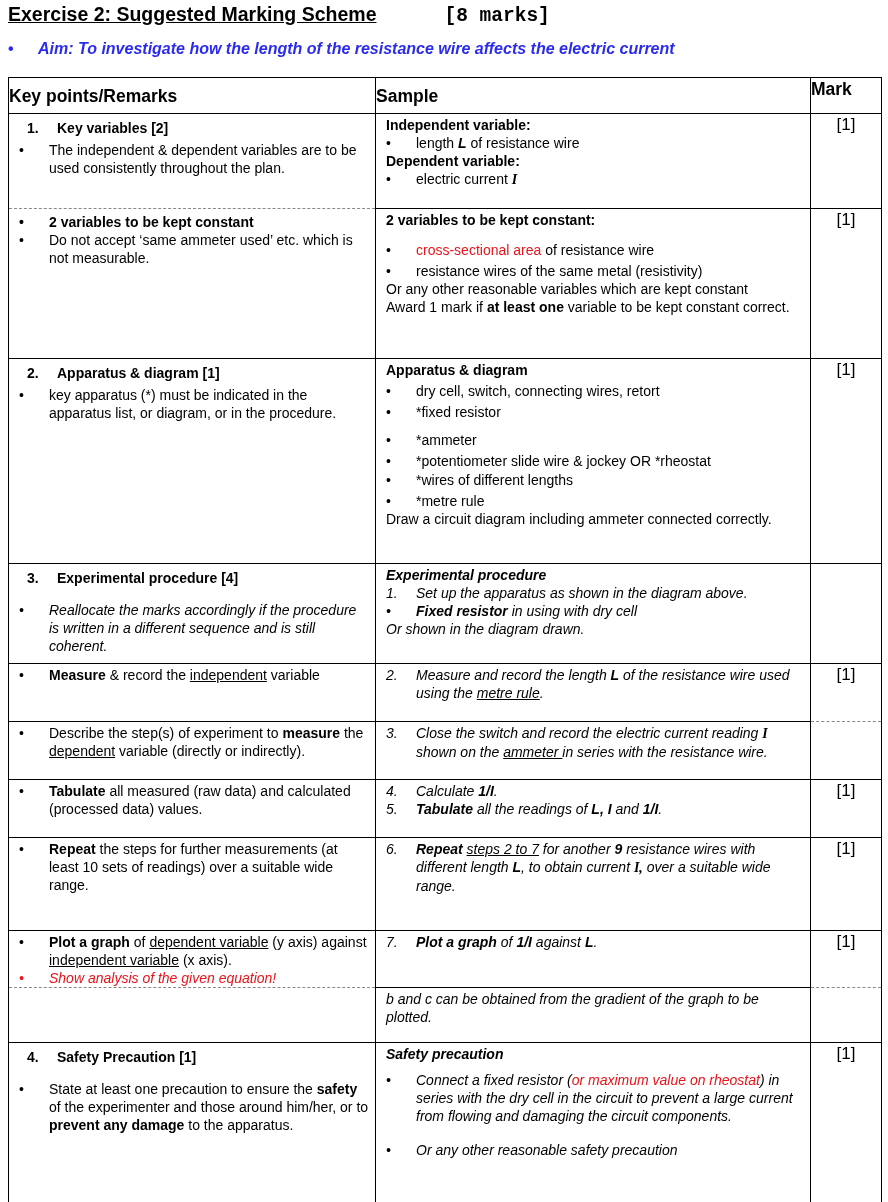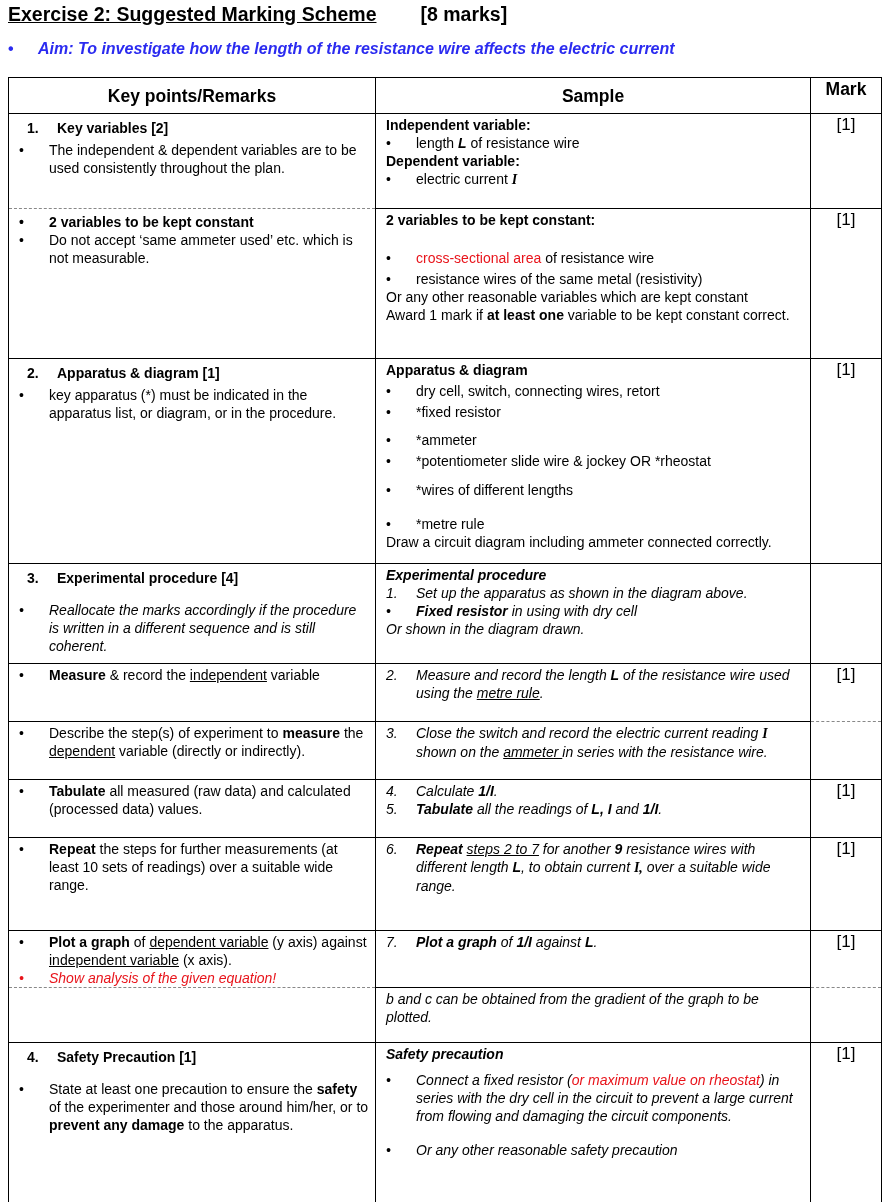--- a/index.html
+++ b/index.html
@@ -1,26 +1,26 @@
 <!DOCTYPE html>
 <html><head>
 <meta charset="utf-8">
 <style>
   html,body{margin:0;padding:0;background:#fff;}
   body{width:888px;height:1202px;position:relative;overflow:hidden;font-family:"Liberation Sans",sans-serif;color:#000;}
   .title{position:absolute;left:8px;top:3px;font-size:19.5px;font-weight:bold;}
   .title .t{text-decoration:underline;}
-  .title .m{margin-left:44px;}
+  .title .m{margin-left:68px;font-family:Liberation Mono, monospace;}
   .aim{position:absolute;left:8px;top:40px;font-size:16px;font-weight:bold;font-style:italic;color:#2b2bf0;}
   .aim .b{display:inline-block;width:30px;font-style:normal;}
   table{position:absolute;left:8px;top:77px;border-collapse:collapse;table-layout:fixed;width:873px;}
   td{border:1px solid #000;vertical-align:top;font-size:14px;line-height:18px;padding:2px 6px 0 10px;}
   td.c2{padding-left:10px;}
   td.c3{text-align:center;font-size:17px;padding:2px 0 0 0;}
-  .hdr td{font-size:17.5px;font-weight:bold;text-align:center;height:33px;vertical-align:middle;padding:0;}
+  .hdr td{font-size:17.5px;font-weight:bold;text-align:left;height:33px;vertical-align:middle;padding:0;}
   .hdr td.c3{vertical-align:top;padding-top:2px;}
   .sec{font-size:14px;font-weight:bold;line-height:22px;margin:1px 0 2px 8px;}
   .sec .n{display:inline-block;width:30px;}
   .bl{position:relative;padding-left:30px;}
   .bl::before{content:"•";position:absolute;left:0;top:0;}
   .nl{position:relative;padding-left:30px;}
   .nl .num{position:absolute;left:0;top:0;}
   .red{color:#e8141b;}
   .it{font-style:italic;}
   .u{text-decoration:underline;}
@@ -61,41 +61,41 @@
   </tr>
 
   <tr style="height:150px">
     <td style="border-top:1px dashed #888">
       <div class="gap" style="height:2px"></div>
       <div class="bl" style="font-weight:bold">2 variables to be kept constant</div>
       <div class="bl">Do not accept ‘same ammeter used’ etc. which is not measurable.</div>
     </td>
     <td class="c2">
       <div style="font-weight:bold">2 variables to be kept constant:</div>
-      <div class="bl" style="margin-top:20px"><span class="red">cross-sectional area</span><span> of resistance wire</span></div>
+      <div class="bl" style="margin-top:12px"><span class="red">cross-sectional area</span><span> of resistance wire</span></div>
       <div class="bl" style="margin-top:3px">resistance wires of the same metal (resistivity)</div>
       <div>Or any other reasonable variables which are kept constant</div>
       <div><span>Award 1 mark if </span><b>at least one</b><span> variable to be kept constant correct.</span></div>
     </td>
     <td class="c3">[1]</td>
   </tr>
 
   <tr style="height:205px">
     <td>
       <div class="sec"><span class="n">2.</span><span>Apparatus &amp; diagram [1]</span></div>
       <div class="bl">key apparatus (*) must be indicated in the apparatus list, or diagram, or in the procedure.</div>
     </td>
     <td class="c2">
       <div style="font-weight:bold">Apparatus &amp; diagram</div>
       <div class="bl" style="margin-top:3px">dry cell, switch, connecting wires, retort</div>
       <div class="bl" style="margin-top:3px">*fixed resistor</div>
       <div class="bl" style="margin-top:10px">*ammeter</div>
       <div class="bl" style="margin-top:3px">*potentiometer slide wire &amp; jockey OR *rheostat</div>
-      <div class="bl" style="margin-top:11px">*wires of different lengths</div>
-      <div class="bl" style="margin-top:16px">*metre rule</div>
+      <div class="bl" style="margin-top:1px">*wires of different lengths</div>
+      <div class="bl" style="margin-top:3px">*metre rule</div>
       <div>Draw a circuit diagram including ammeter connected correctly.</div>
     </td>
     <td class="c3">[1]</td>
   </tr>
 
   <tr style="height:100px">
     <td>
       <div class="sec"><span class="n">3.</span><span>Experimental procedure [4]</span></div>
       <div class="gap" style="height:10px"></div>
       <div class="bl it">Reallocate the marks accordingly if the procedure is written in a different sequence and is still coherent.</div>

